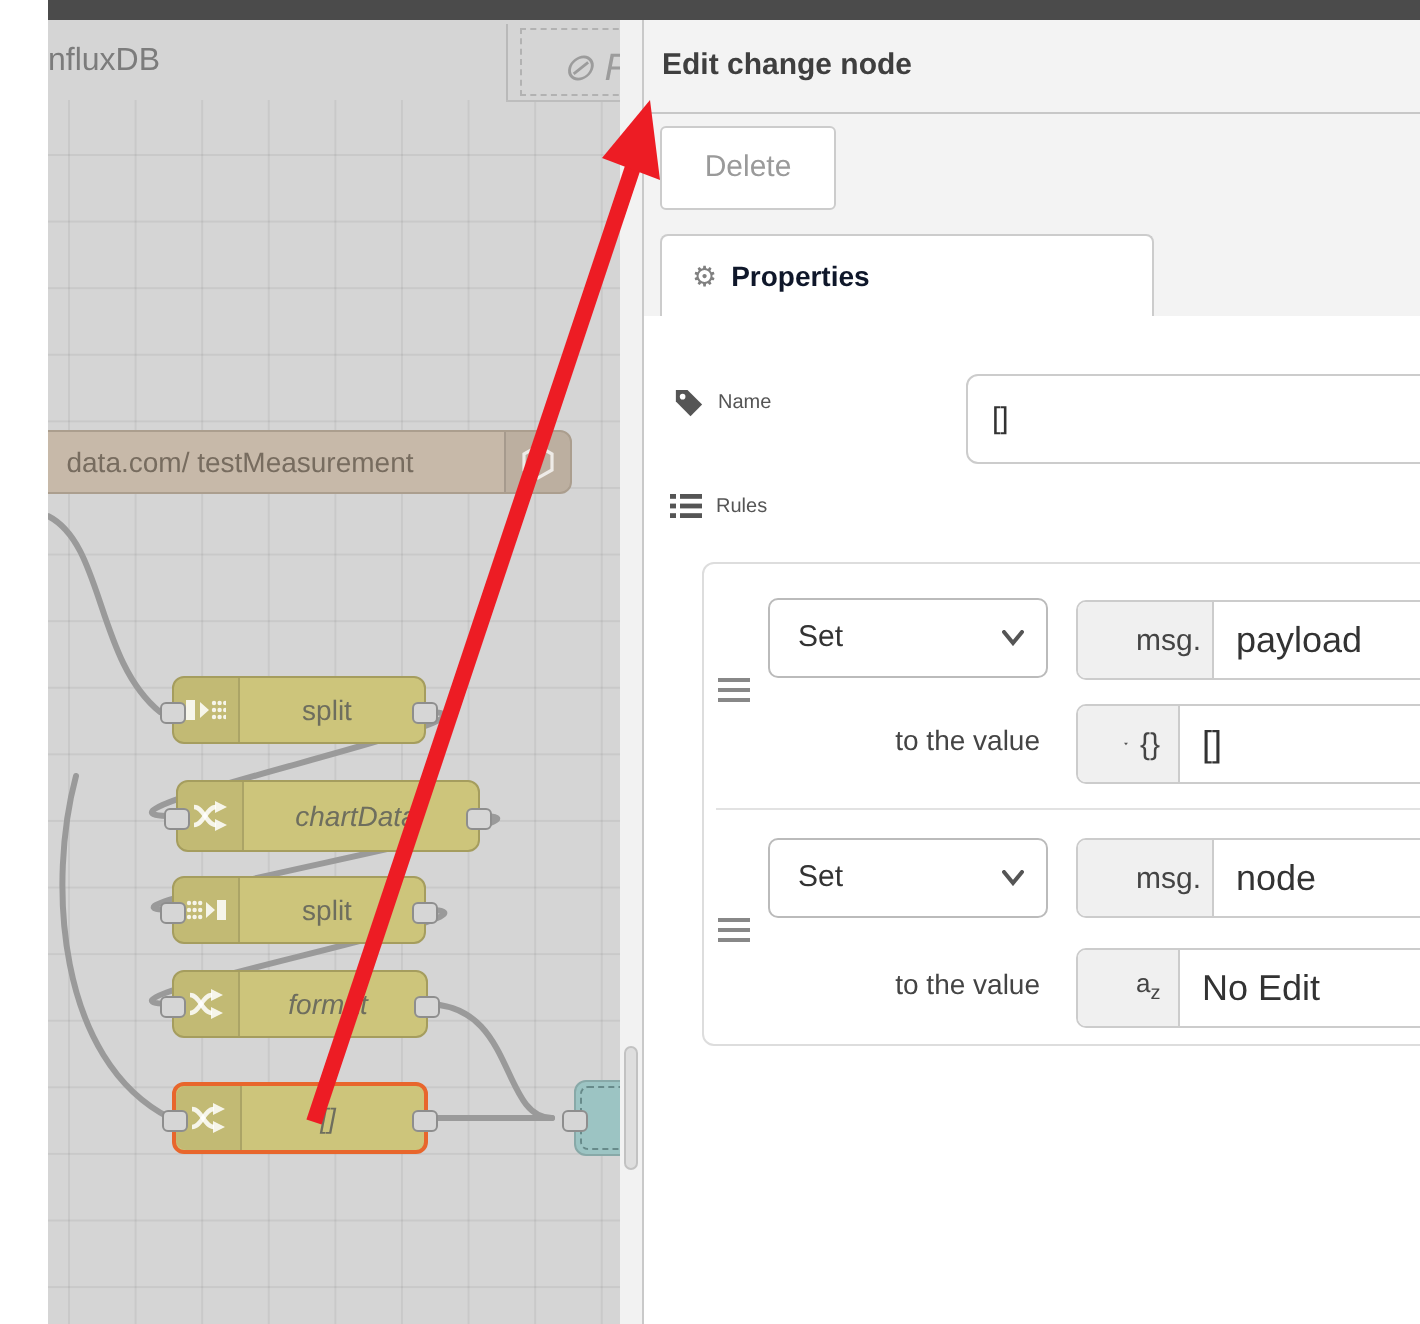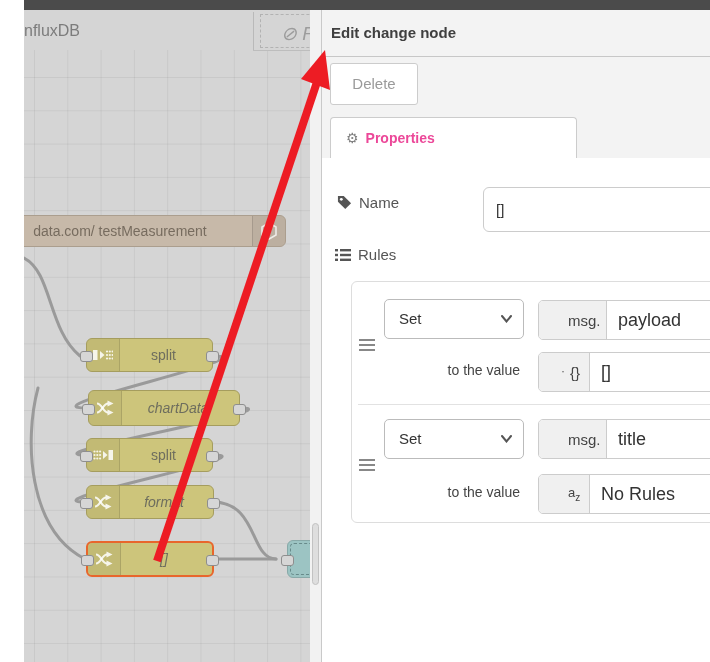--- a/index.html
+++ b/index.html
@@ -38,25 +38,25 @@
   #tray-header{position:absolute;left:0;top:0;right:0;height:47px;background:#f3f3f3;border-bottom:1px solid #c7c7c7;box-sizing:border-box;}
   #tray-title{position:absolute;left:9px;top:14px;font-size:15px;font-weight:bold;color:#3f3f3f;}
   #toolbar{position:absolute;left:0;top:47px;right:0;height:60px;background:#f3f3f3;}
   #delete-btn{position:absolute;left:8px;top:6px;width:88px;height:42px;background:#fff;border:1px solid #ccc;border-radius:3px;
     font-size:15px;color:#9a9a9a;text-align:center;line-height:40px;cursor:pointer;box-sizing:border-box;}
   #tabrow{position:absolute;left:0;top:107px;right:0;height:41px;background:#f3f3f3;border-bottom:1px solid #ccc;box-sizing:content-box;}
   #prop-tab{position:absolute;left:8px;top:0;width:247px;height:41px;background:#fff;border:1px solid #ccc;border-bottom:none;
     border-radius:4px 4px 0 0;box-sizing:border-box;}
   #prop-tab .inner{position:absolute;left:15px;top:12px;display:flex;align-items:center;gap:7px;}
   #prop-tab .gear{font-size:14px;color:#808080;line-height:1;}
-  #prop-tab .txt{font-size:14px;font-weight:bold;color:#ec4899;}
+  #prop-tab .txt{font-size:14px;font-weight:bold;color:#0f172a;}
   #tray-body{position:absolute;left:0;top:148px;right:0;bottom:0;background:#fff;}
   
   #name-row{position:absolute;left:15px;top:36px;display:flex;align-items:center;gap:7px;}
-  .flabel{font-size:15px;color:#555;}
+  .flabel{font-size:10px;color:#555;}
   #name-input{position:absolute;left:161px;top:29px;right:-2px;height:45px;border:1px solid #ccc;border-radius:6px;
     font-size:15px;color:#333;padding:0 0 0 12px;box-sizing:border-box;font-family:"Liberation Sans",sans-serif;outline:none;}
   #rules-row{position:absolute;left:13px;top:88px;display:flex;align-items:center;gap:7px;}
   
   #rules-box{position:absolute;left:29px;top:123px;right:-6px;height:242px;border:1px solid #ddd;border-radius:6px;box-sizing:border-box;}
   .handle{position:absolute;left:7px;width:16px;height:14px;}
   .rule-select{position:absolute;left:32px;width:140px;height:40px;border:1px solid #bbb;border-radius:5px;background:#fff;box-sizing:border-box;cursor:pointer;}
   .rule-select .sval{position:absolute;left:14px;top:10px;font-size:15px;color:#333;text-align:center;}
   .rule-select .chev{position:absolute;right:11px;top:15px;}
   .tinput{position:absolute;left:186px;right:-2px;height:40px;border:1px solid #ccc;border-radius:5px;background:#fff;box-sizing:border-box;display:flex;}
@@ -278,31 +278,31 @@
             <path d="M1 1 L5.5 6.5 L10 1" stroke="#555" stroke-width="2" fill="none" stroke-linecap="round"></path>
           </svg>
         </div>
         <div class="tinput" style="top:137px">
           <div class="tprefix" style="width:68px">
             <svg width="9" height="6" viewBox="0 0 9 6">
                 <polygon points="0,0 9,0 4.5,6" fill="#555"></polygon>
               </svg>
             <span class="ptxt">msg.</span>
           </div>
-          <span class="tval">title</span>
+          <span class="tval">node</span>
         </div>
         <span class="tolabel" style="top:202px">to the value</span>
         <div class="tinput" style="top:192px">
           <div class="tprefix" style="width:51px">
             <svg width="9" height="6" viewBox="0 0 9 6">
                 <polygon points="0,0 9,0 4.5,6" fill="#555"></polygon>
               </svg>
             <span class="azicon"><span>a</span><sub>z</sub></span>
           </div>
-          <span class="tval">No Rules</span>
+          <span class="tval">No Edit</span>
         </div>
 
       </div>
     </div>
   </div>
 
   <svg id="arrow-svg">
       <line x1="133" y1="561" x2="293" y2="82" stroke="#ed1c24" stroke-width="8"></line>
       <polygon points="301,50 306,90 277,79" fill="#ed1c24"></polygon>
     </svg>

